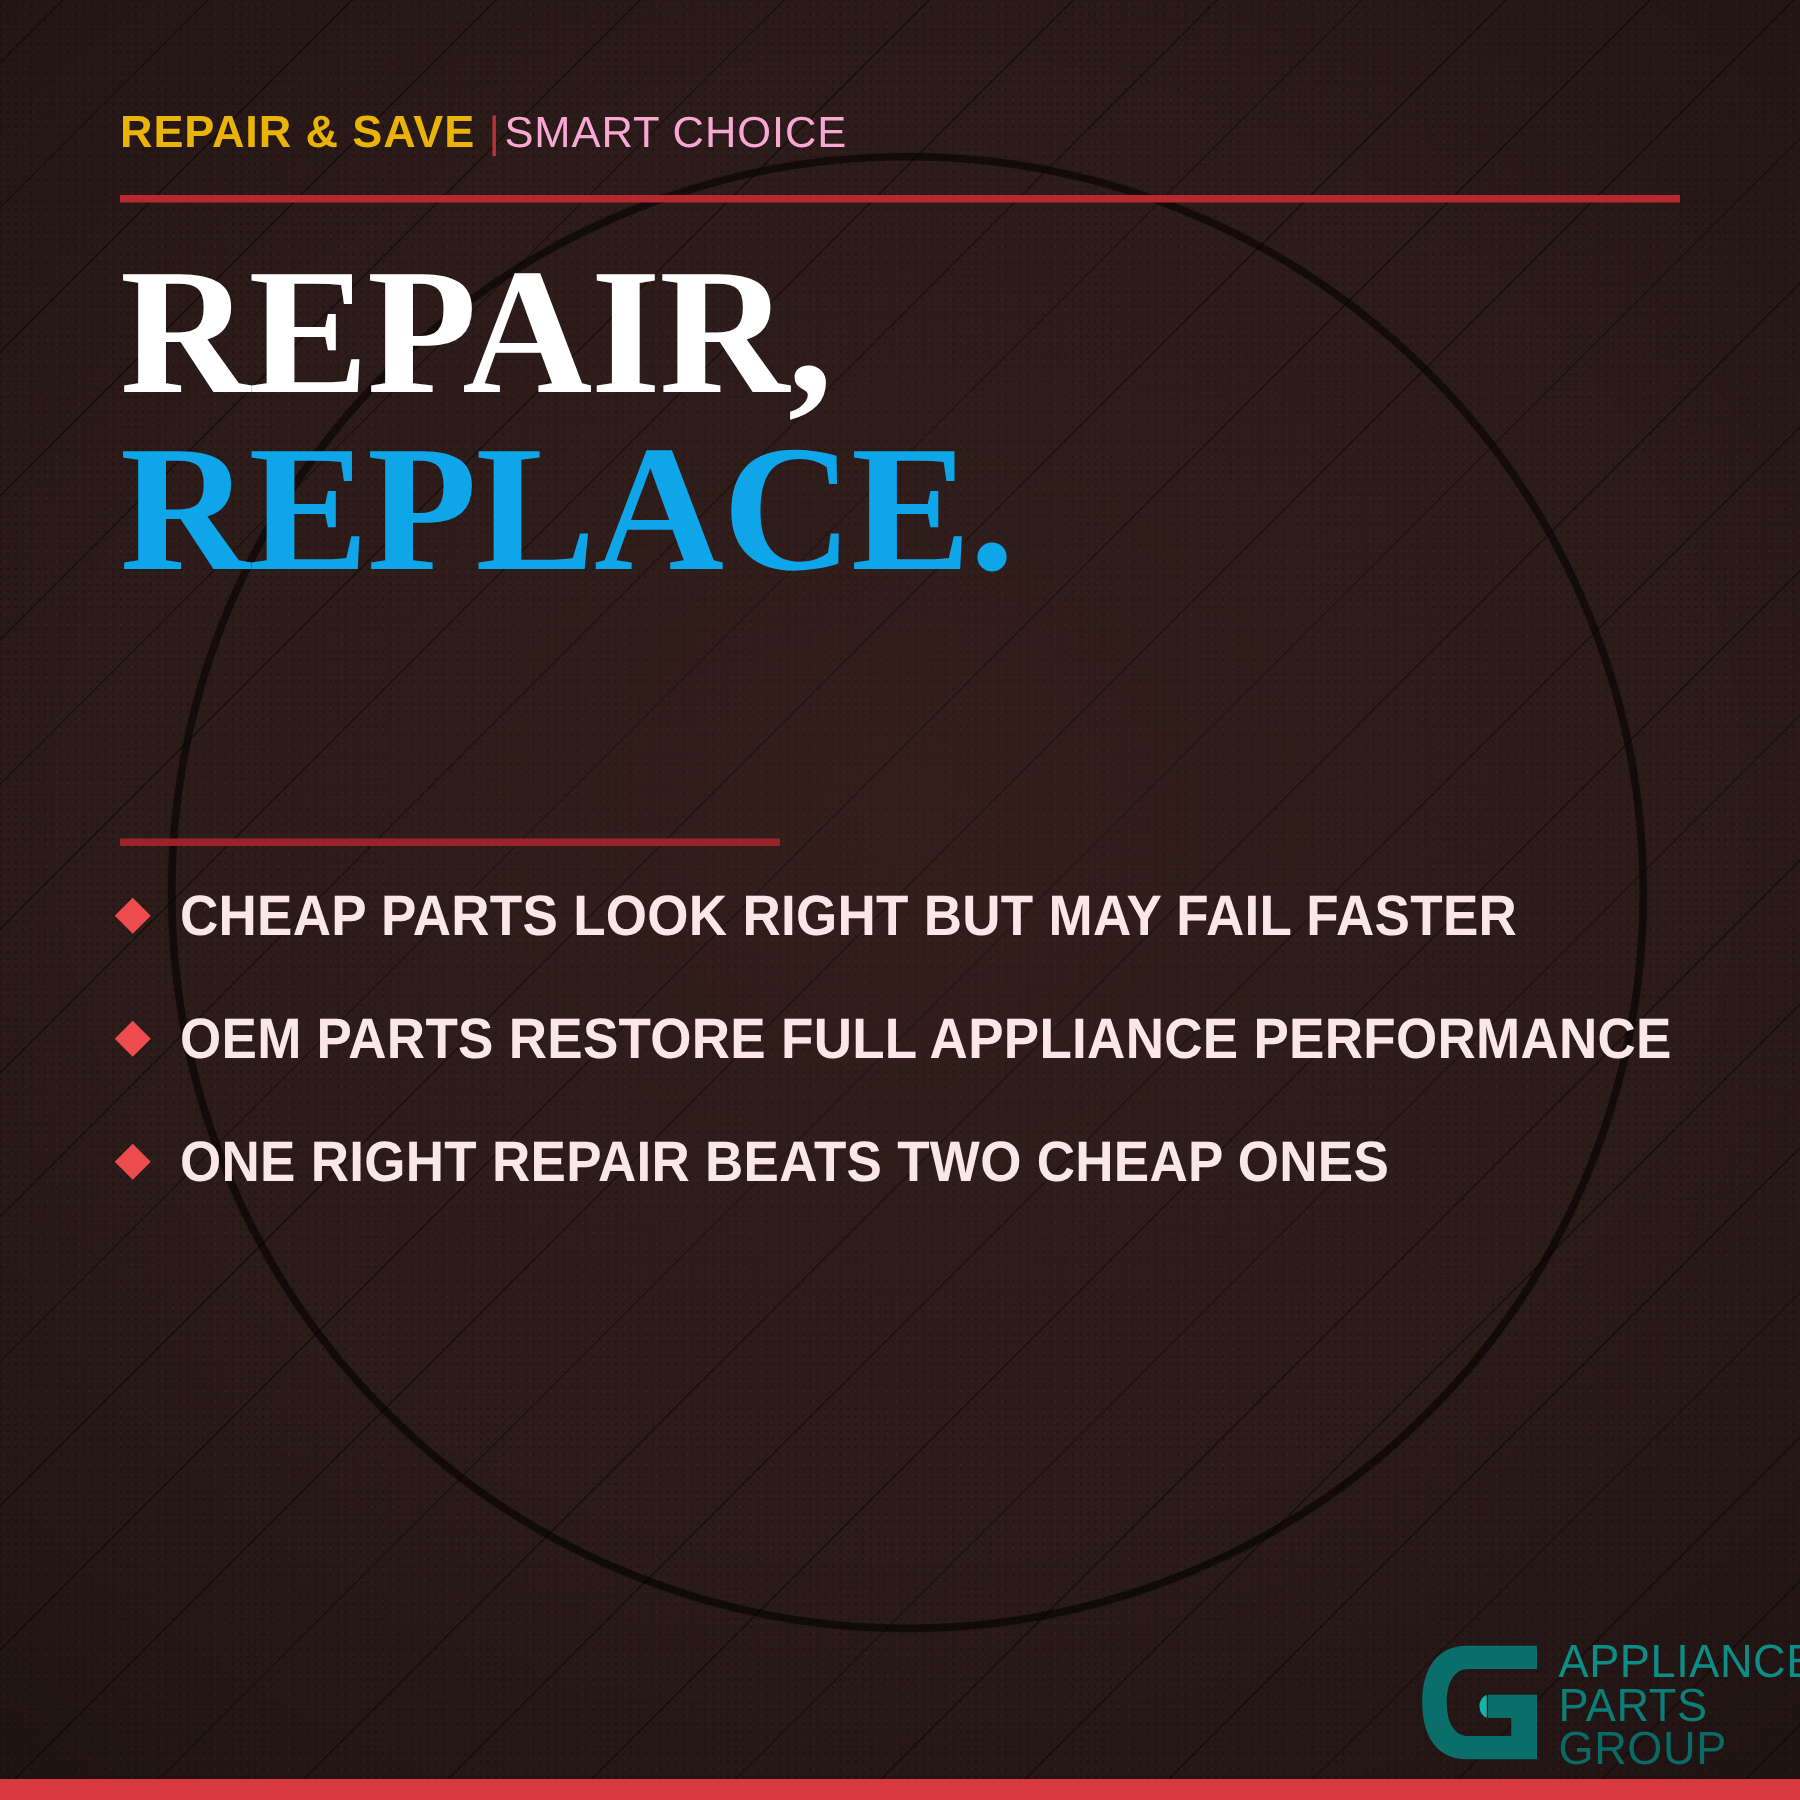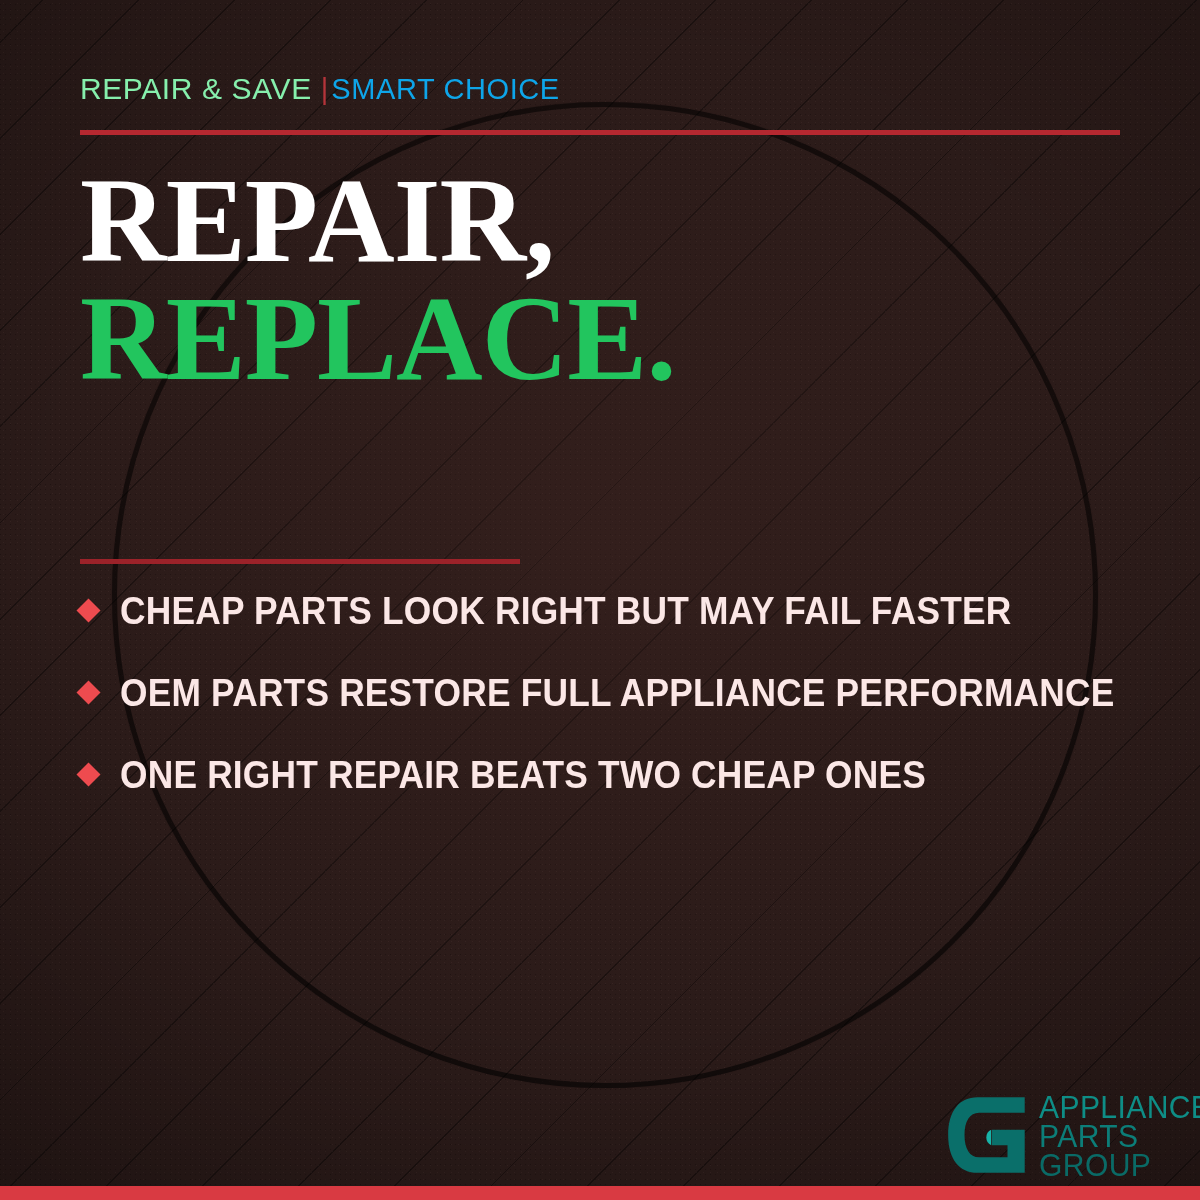--- a/index.html
+++ b/index.html
@@ -71,35 +71,35 @@
   
   .kicker {
     position: absolute;
     left: 80px;
     top: 74px;
     white-space: nowrap;
     line-height: 1;
   }
   .kicker-main {
     font-size: 30px;
-    font-weight: normal;
+    font-weight: bold;
     letter-spacing: 0.6px;
-    color: #86efac;
+    color: #eab308;
   }
   .kicker-sep {
     font-size: 29px;
     font-weight: normal;
     color: #b4343a;
     margin-left: 9px;
   }
   .kicker-sub {
     font-size: 29px;
     font-weight: normal;
     letter-spacing: 0.6px;
-    color: #0ea5e9;
+    color: #f9a8d4;
     margin-left: 3px;
   }
   .kicker-rule {
     position: absolute;
     left: 80px;
     top: 130px;
     width: 1040px;
     height: 5px;
     background: #b52830;
   }
@@ -114,21 +114,21 @@
   .hl-line {
     font-family: "Liberation Serif", serif;
     font-weight: bold;
     font-size: 120px;
     line-height: 118px;
     letter-spacing: -1px;
     color: #ffffff;
     white-space: nowrap;
   }
   .hl-line.accent {
-    color: #22c55e;
+    color: #0ea5e9;
   }
 
   
   .sub-rule {
     position: absolute;
     left: 80px;
     top: 559px;
     width: 440px;
     height: 5px;
     background: #9b2229;

